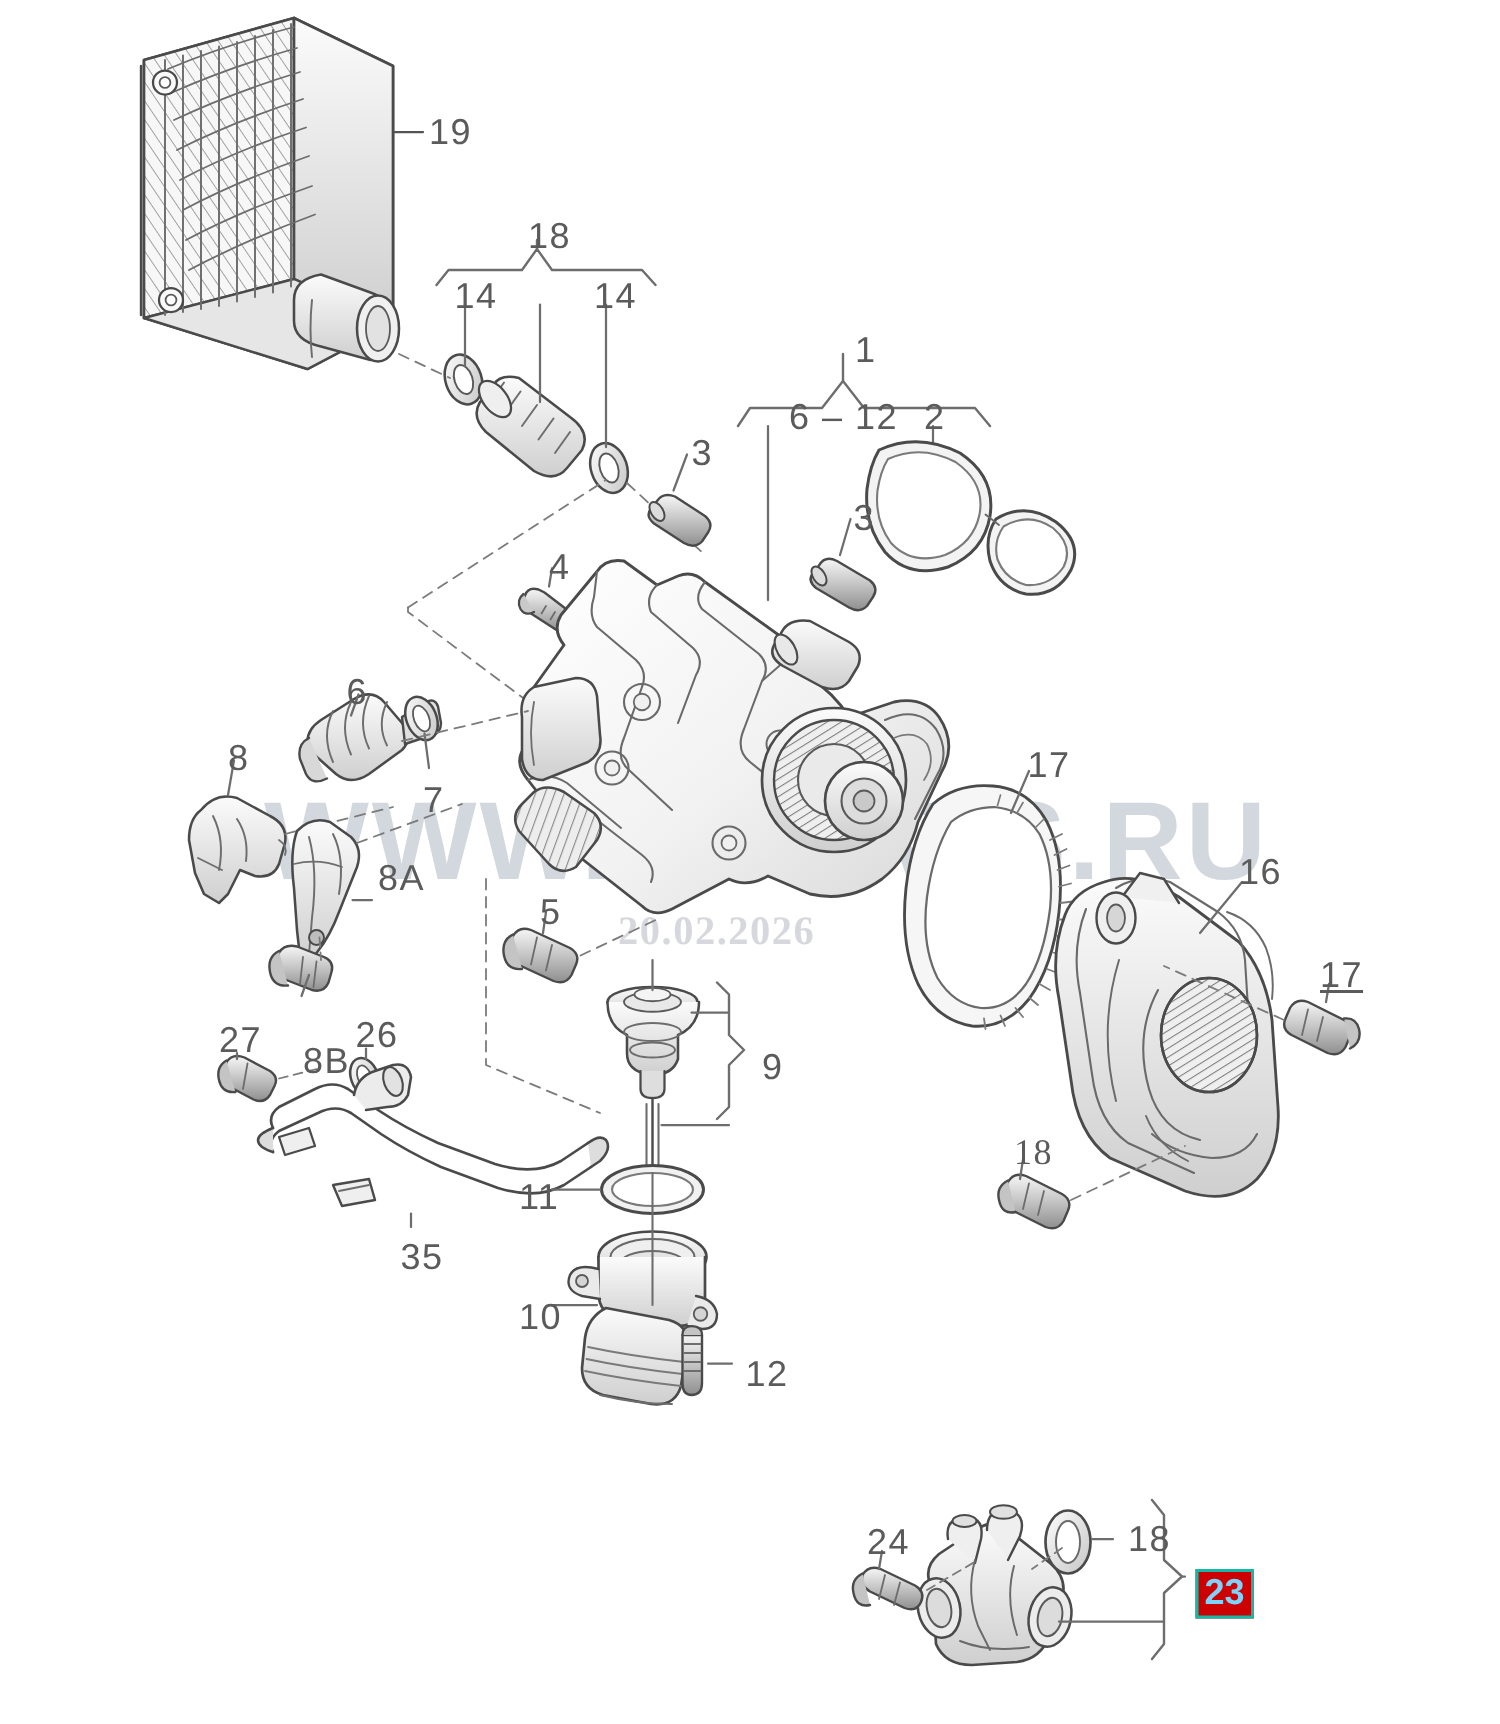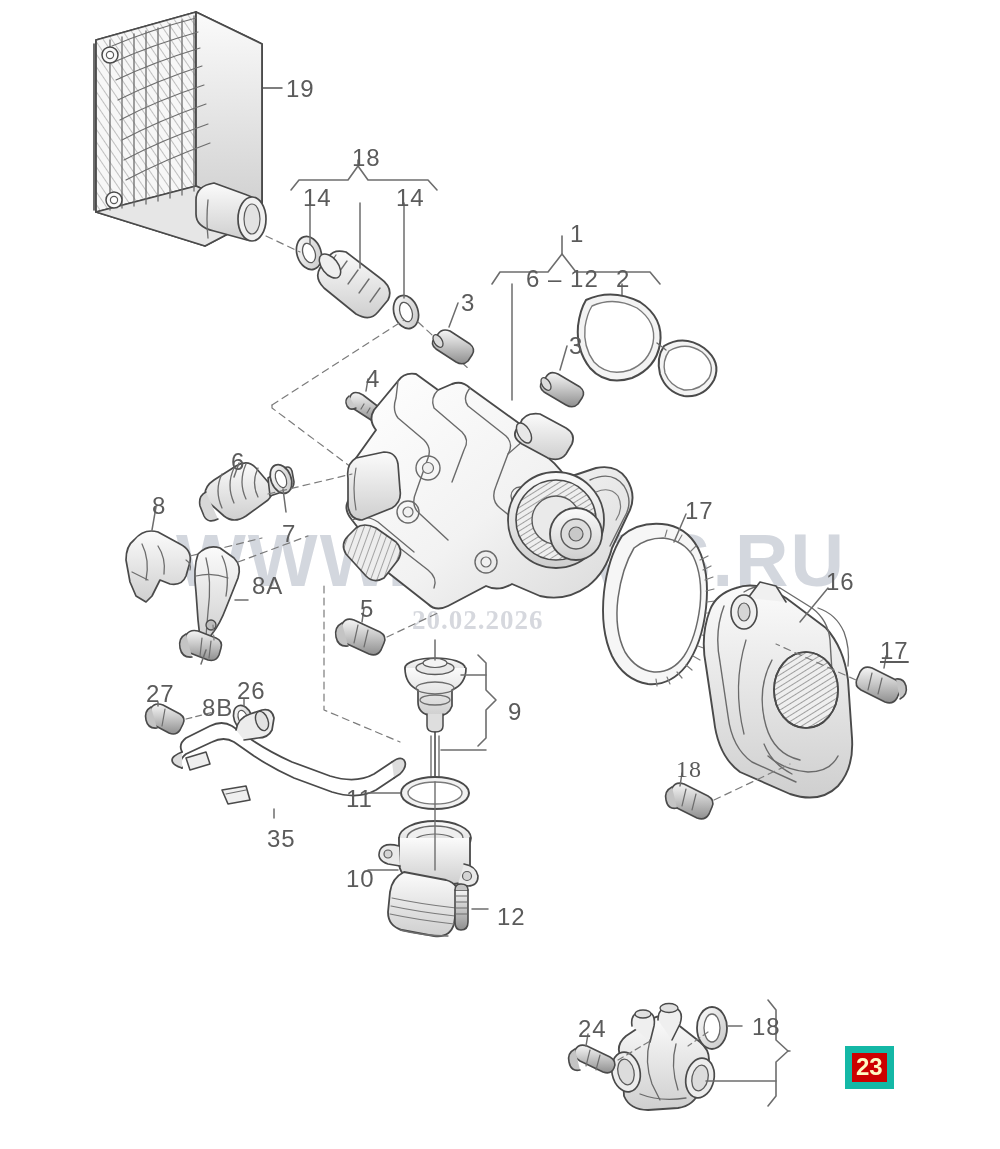--- a/index.html
+++ b/index.html
@@ -31,26 +31,25 @@
     font-size: 24px;
     font-weight: 400;
     color: #5b5b5b;
     letter-spacing: 1px;
     white-space: nowrap;
     line-height: 1;
     user-select: none;
   }
   .callout.highlight {
     background: #cc0000;
-    color: #fef9c3;
+    color: #7dd3fc;
     font-weight: 700;
     padding: 2px 4px 3px 4px;
     letter-spacing: 0px;
-    border: 7px solid #14b8a6;
-    margin-left: 48px;
+    border: 2px solid #14b8a6;
   }
   .watermark-text {
     position: absolute;
     font-family: "Liberation Sans", sans-serif;
     font-weight: 700;
     color: #c3c8d2;
     opacity: 0.72;
     white-space: nowrap;
     user-select: none;
     pointer-events: none;

